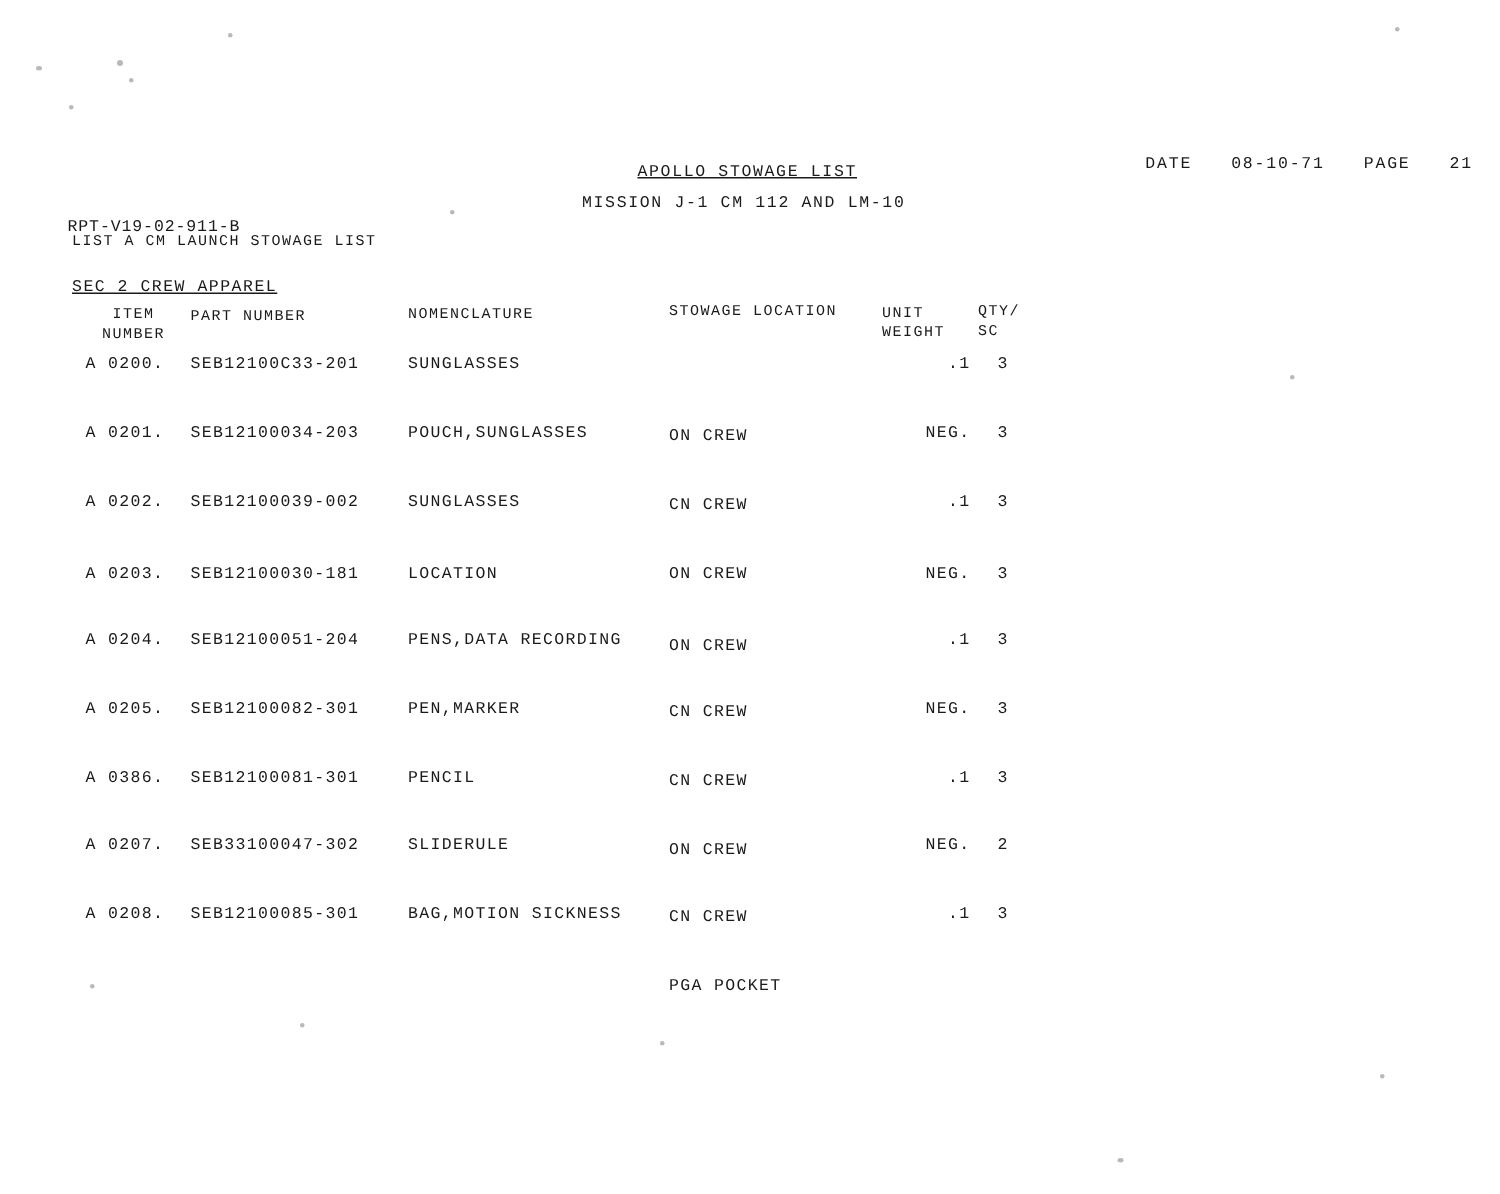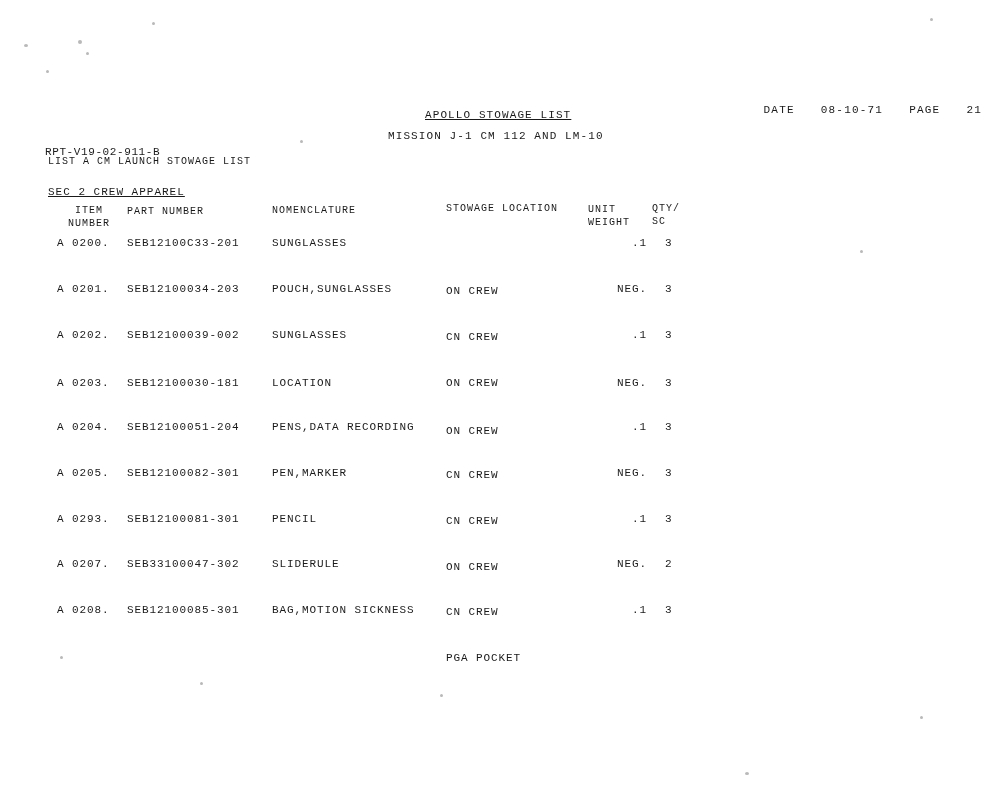--- a/index.html
+++ b/index.html
@@ -204,21 +204,21 @@
   <div class="row" style="top:467px;">
     <div class="c-item">A 0205.</div>
     <div class="c-part">SEB12100082-301</div>
     <div class="c-nomen">PEN,MARKER</div>
     <div class="c-stow">CN CREW</div>
     <div class="c-unit">NEG.</div>
     <div class="c-qty">3</div>
   </div>
 
   <div class="row" style="top:513px;">
-    <div class="c-item">A 0293.</div>
+    <div class="c-item">A 0386.</div>
     <div class="c-part">SEB12100081-301</div>
     <div class="c-nomen">PENCIL</div>
     <div class="c-stow">ON CREW</div>
     <div class="c-unit">.1</div>
     <div class="c-qty">3</div>
   </div>
 
   <div class="row" style="top:558px;">
     <div class="c-item">A 0207.</div>
     <div class="c-part">SEB33100047-302</div>

